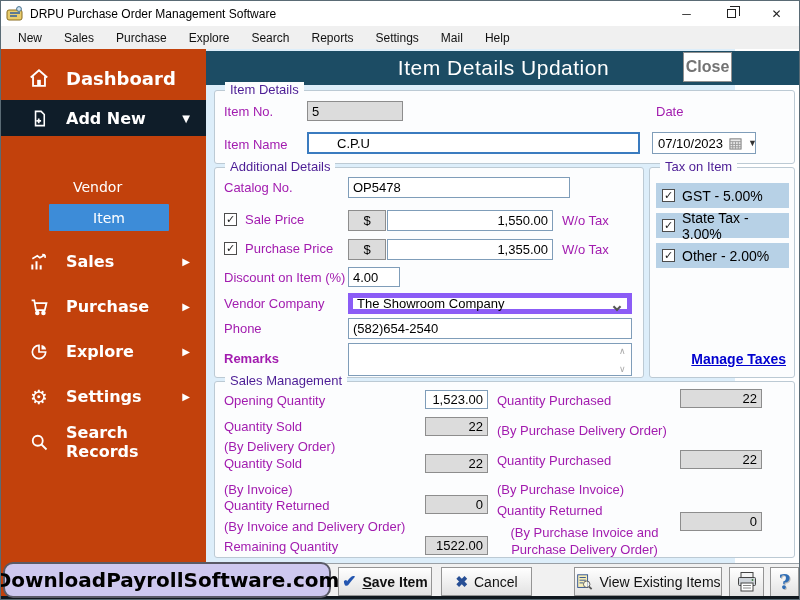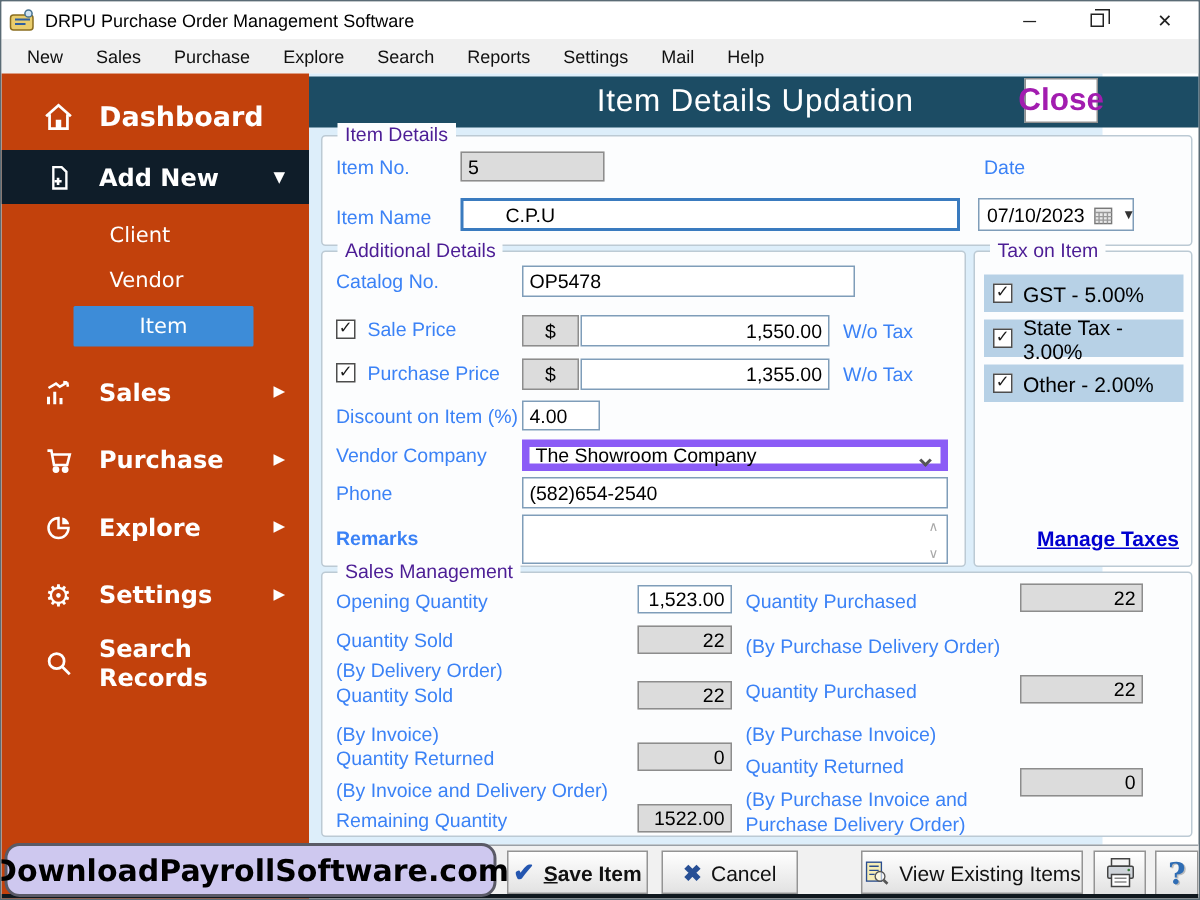--- a/index.html
+++ b/index.html
@@ -24,25 +24,25 @@
   .sidebar { position:absolute; left:0; top:48px; width:205px; height:552px; background:#c2410c; font-family:"DejaVu Sans", sans-serif; }
   .side-item { position:absolute; left:0; width:100%; display:flex; align-items:center; padding-left:26px; color:#fff; font-weight:bold; cursor:default; }
   .s-icon { width:24px; margin-right:15px; display:flex; justify-content:center; flex:none; }
   .s-chev { margin-left:auto; margin-right:16px; font-size:10px; }
   .sub-item { position:absolute; left:0; width:100%; padding-left:72px; color:#fff; font-size:14px; font-weight:normal; display:flex; align-items:center; cursor:default; }
   .sub-active { left:48px; width:120px; padding-left:0; justify-content:center; background:#3d8cd8; border-radius:1px; }
   .gear-glyph { font-size:20px; line-height:20px; }
   
   .main { position:absolute; left:205px; top:48px; width:529px; height:549px; background:#ddeefa; }
   .form-header { position:absolute; left:0; top:2px; width:595px; height:34px; background:#1c4c64; color:#fff; display:flex; align-items:center; justify-content:center; font-size:21px; letter-spacing:0.5px; }
-  .close-btn { position:absolute; top:3px; right:3px; width:49px; height:30px; background:#ffffff; border:1px solid #909090; color:#a21caf; font-weight:bold; font-size:21px; display:flex; align-items:center; justify-content:center; cursor:default; }
+  .close-btn { position:absolute; top:3px; right:3px; width:49px; height:30px; background:#ffffff; border:1px solid #909090; color:#737373; font-weight:bold; font-size:16px; display:flex; align-items:center; justify-content:center; cursor:default; }
   
   .gb { position:absolute; background:#fcfdfe; border:1px solid #bccad4; border-radius:3px; }
   .gb-legend { position:absolute; top:-9px; left:10px; background:#fcfdfe; padding:0 5px; font-size:13px; color:#4c1d95; white-space:nowrap; }
-  .lbl { position:absolute; font-size:13px; color:#3b82f6; white-space:nowrap; }
+  .lbl { position:absolute; font-size:13px; color:#a21caf; white-space:nowrap;text-align:center; }
   .tin { position:absolute; height:20px; border:1px solid #7f9db9; font-family:"Liberation Sans",sans-serif; font-size:13px; padding:0 4px; background:#fff; color:#000; }
   .tin.gray { background:#dcdcdc; border-color:#8d8d8d; }
   .tin.num { text-align:right; }
   .tin.focus { border:2px solid #3a7bbf;padding-left:28px; }
   .cb { width:13px; height:13px; background:#fff; border:1px solid #4d4d4d; font-size:11px; line-height:11px; text-align:center; color:#1a1a1a; flex:none; display:inline-block; }
   .cb.abs { position:absolute; }
   
   .ddl { position:absolute; height:21px; background:#fff; border:5px solid #8b5cf6; font-size:13px; display:flex; align-items:center; padding:0 22px 0 4px; color:#000; }
   .ddl-chev { position:absolute; right:7px; top:6px; width:6px; height:6px; border-right:2px solid #555; border-bottom:2px solid #555; transform:rotate(45deg); }
   
@@ -117,23 +117,20 @@
       <span class="s-icon">
         <svg width="19" height="19" viewBox="0 0 24 24" fill="none" stroke="#fff" stroke-width="2">
             <path d="M7 3 H14 L18 7 V21 H7 Z"></path>
             <path d="M11 12 V18 M8 15 H14" stroke-width="2.2"></path>
           </svg>
       </span>
       <span>Add New</span>
       <span class="s-chev">▼</span>
     </div>
 
-    <div class="sub-item" style="top:95px;height:26px;">
-        <span>Client</span>
-      </div>
     <div class="sub-item" style="top:125px;height:26px;">
         <span>Vendor</span>
       </div>
     <div class="sub-item sub-active" style="top:155px;height:27px;">
         <span>Item</span>
       </div>
 
     <div class="side-item" style="top:190px;height:45px;font-size:16px;">
       <span class="s-icon">
         <svg width="20" height="20" viewBox="0 0 24 24" fill="none" stroke="#fff" stroke-width="2.4">

